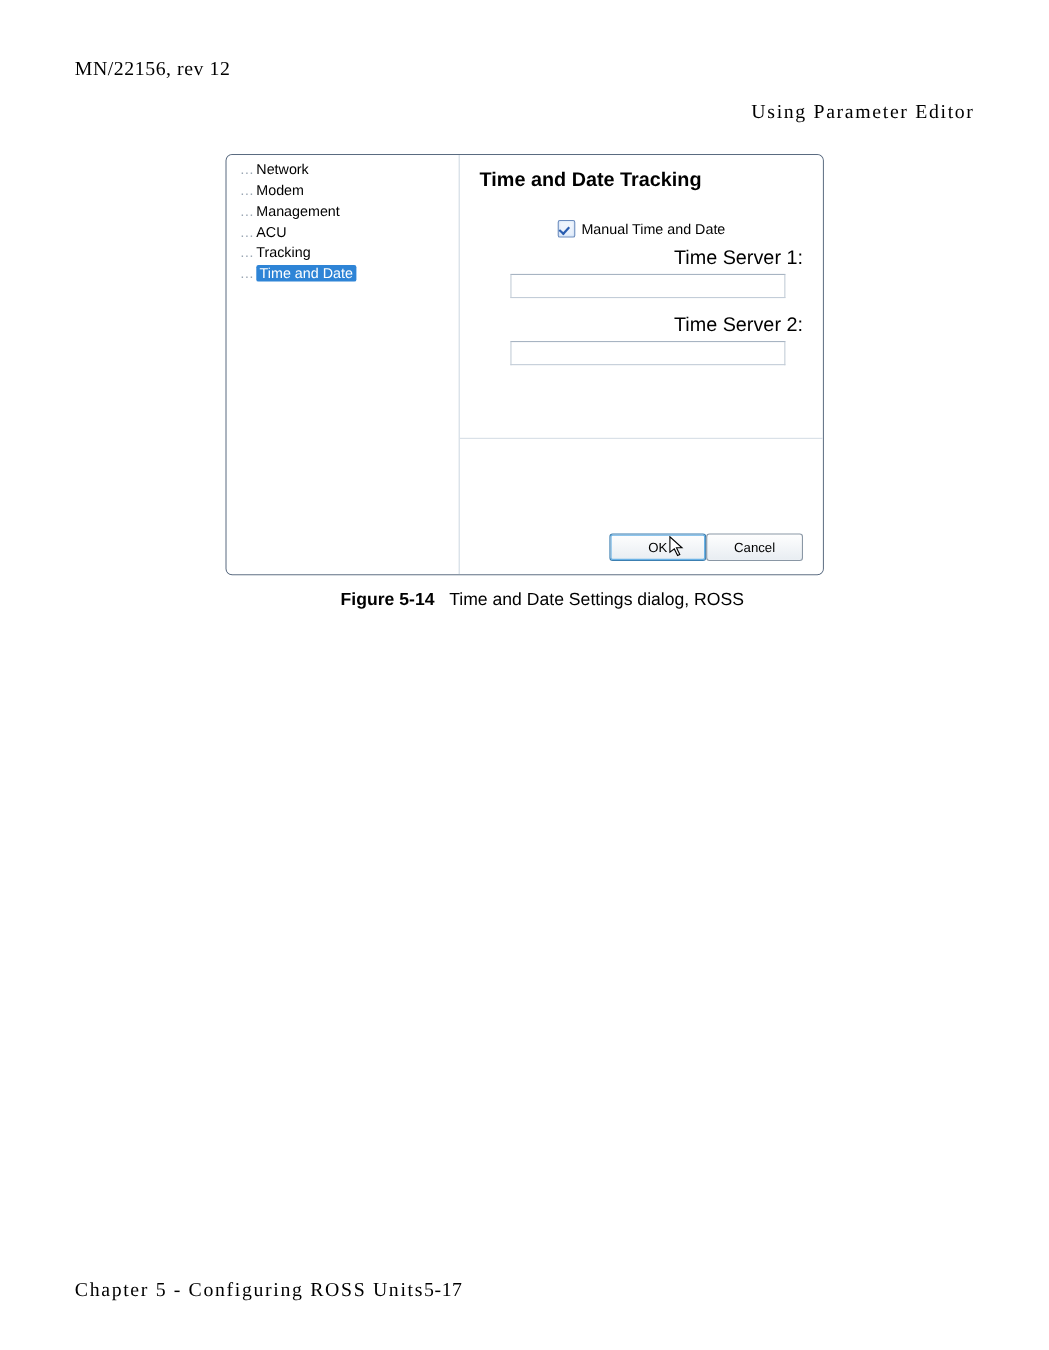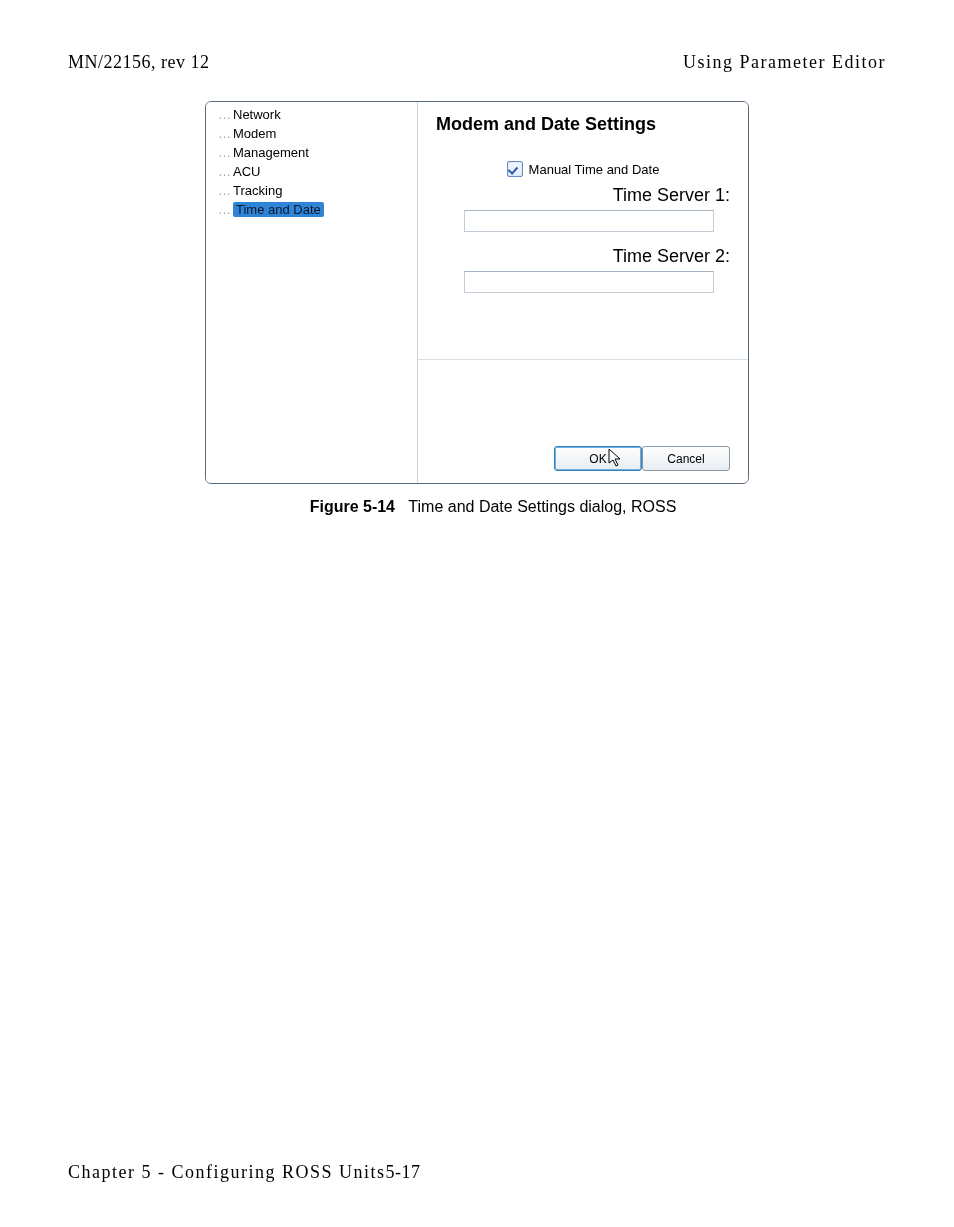--- a/index.html
+++ b/index.html
@@ -16,20 +16,21 @@
   .page-header {
     display: flex;
     justify-content: space-between;
     font-size: 18px;
     letter-spacing: 0.5px;
     padding: 52px 68px 0 68px;
     gap: 28px;
   }
   .header-right {
     letter-spacing: 1.5px;
+    margin-top: 39px;
   }
   .dialog-wrap {
     margin: 28px auto 0 auto;
     width: 544px;
   }
   .dialog {
     border: 1px solid #5a6b80;
     border-radius: 6px;
     background: #ffffff;
     overflow: hidden;
@@ -92,21 +93,21 @@
     letter-spacing: -2px;
     color: #9aa6b3;
     margin-right: 4px;
   }
   .tree-item.first::before {
     content: "…";
     color: #9aa6b3;
   }
   .tree-item.selected span {
     background: #2e84d6;
-    color: #0f172a;
+    color: #ffffff;
     padding: 0 3px;
     border-radius: 2px;
   }
   .content-panel {
     flex: 1;
     padding: 8px 18px 12px 18px;
     font-family: "Segoe UI", Tahoma, sans-serif;
     font-size: 13px;
     color: #000;
     background: #ffffff;
@@ -243,21 +244,21 @@
         <ul>
           <li class="tree-item first"><span>Network</span></li>
           <li class="tree-item"><span>Modem</span></li>
           <li class="tree-item"><span>Management</span></li>
           <li class="tree-item"><span>ACU</span></li>
           <li class="tree-item"><span>Tracking</span></li>
           <li class="tree-item selected"><span>Time and Date</span></li>
         </ul>
       </div>
       <div class="content-panel">
-        <div class="content-title">Modem and Date Settings</div>
+        <div class="content-title">Time and Date Tracking</div>
 
         <div class="checkbox-row">
           <div class="win-checkbox checked"></div>
           <div>Manual Time and Date</div>
         </div>
 
         <div class="field-block">
           <div class="field-label">Time Server 1:</div>
           <div class="field-input"></div>
         </div>

